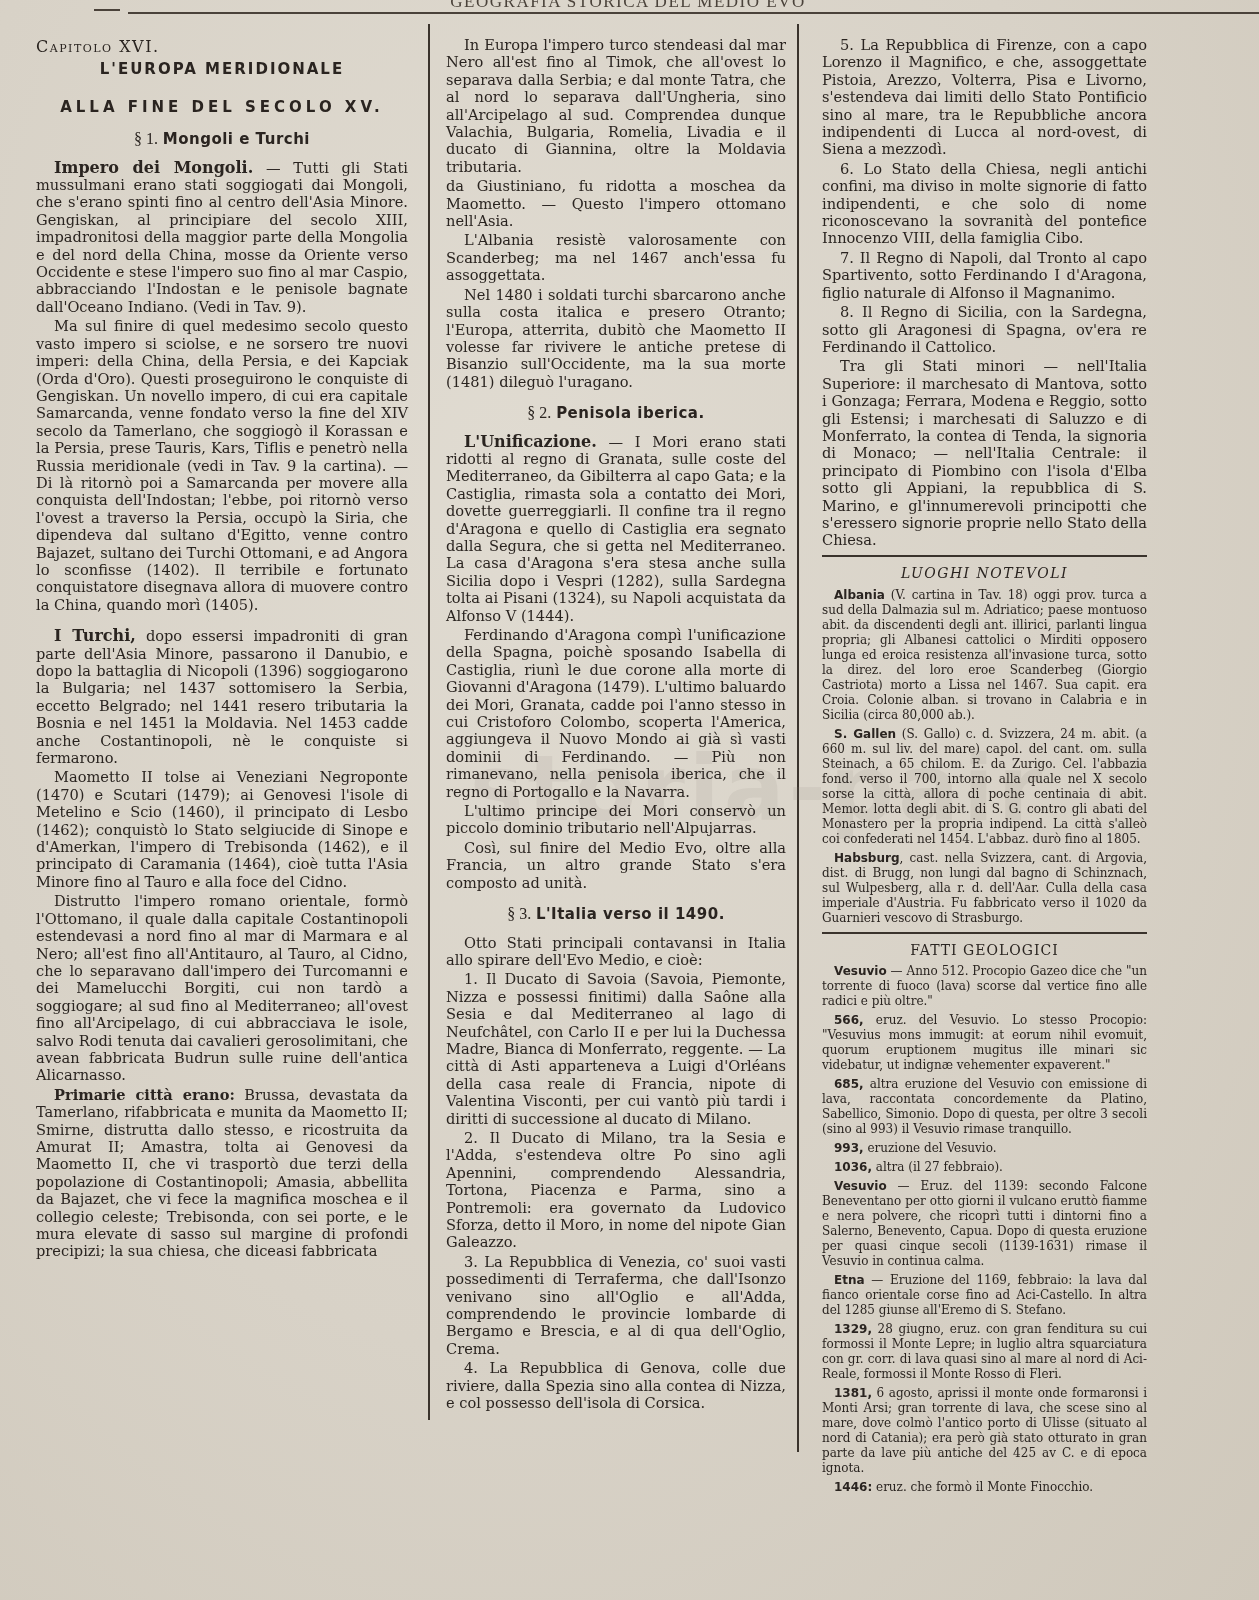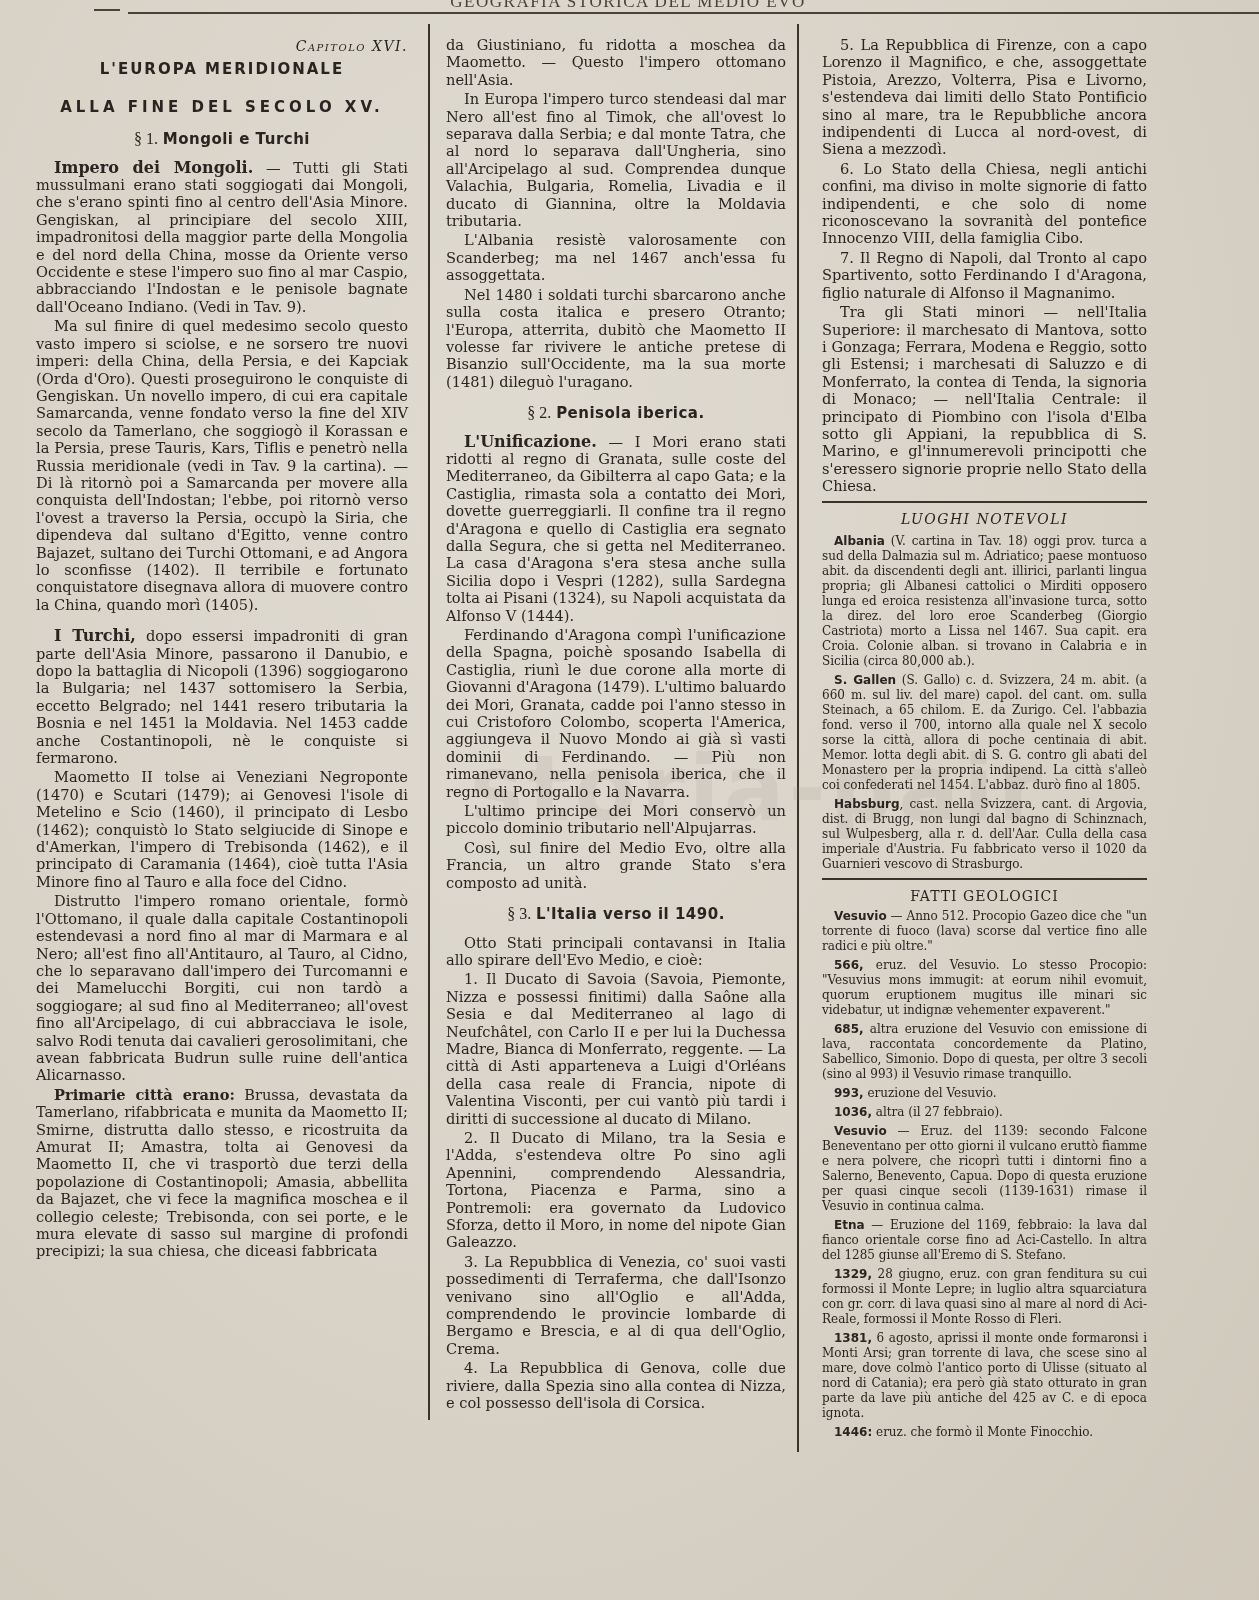--- a/index.html
+++ b/index.html
@@ -23,21 +23,21 @@
   .col-rule { position: absolute; width: 2px; background: #3a332c; }
   .col {
     position: absolute; top: 36px;
     font-size: 14.6px; line-height: 17.4px; text-align: justify; hyphens: manual;
   }
   .col p { margin: 0; text-indent: 18px; }
   .col p + p { margin-top: 2px; }
   .c1 { left: 36px; width: 372px; }
   .c2 { left: 446px; width: 340px; }
   .c3 { left: 822px; width: 325px; }
-  .chapter { text-align: right; font-size: 14px; letter-spacing: 1.5px; margin: 2px 0 6px; font-variant: small-caps; font-style: italic; }
+  .chapter { text-align: left; font-size: 16px; letter-spacing: 1.5px; margin: 2px 0 6px; font-variant: small-caps; }
   .title1, .title2 {
     text-align: center; font-family: "DejaVu Sans", sans-serif; font-weight: bold;
     font-size: 15px; letter-spacing: 2px;
   }
   .title2 { letter-spacing: 4px; margin-top: 20px; text-align: center; }
   .sec-head {
     text-align: center; margin: 14px 0 10px; font-size: 15px;
   }
   .sec-head .num { font-family: "Liberation Serif", serif; font-size: 16px; }
   .sec-head .t { font-family: "DejaVu Sans", sans-serif; font-weight: bold; font-size: 15px; letter-spacing: .5px; }
@@ -78,22 +78,22 @@
   <p><span class="lead">Impero dei Mongoli.</span> <span>— Tutti gli Stati mussulmani erano stati soggiogati dai Mongoli, che s'erano spinti fino al centro dell'Asia Minore. Gengiskan, al principiare del secolo XIII, impadronitosi della maggior parte della Mongolia e del nord della China, mosse da Oriente verso Occidente e stese l'impero suo fino al mar Caspio, abbracciando l'Indostan e le penisole bagnate dall'Oceano Indiano. (Vedi in Tav. 9).</span></p>
   <p>Ma sul finire di quel medesimo secolo questo vasto impero si sciolse, e ne sorsero tre nuovi imperi: della China, della Persia, e dei Kapciak (Orda d'Oro). Questi proseguirono le conquiste di Gengiskan. Un novello impero, di cui era capitale Samarcanda, venne fondato verso la fine del XIV secolo da Tamerlano, che soggiogò il Korassan e la Persia, prese Tauris, Kars, Tiflis e penetrò nella Russia meridionale (vedi in Tav. 9 la cartina). — Di là ritornò poi a Samarcanda per movere alla conquista dell'Indostan; l'ebbe, poi ritornò verso l'ovest a traverso la Persia, occupò la Siria, che dipendeva dal sultano d'Egitto, venne contro Bajazet, sultano dei Turchi Ottomani, e ad Angora lo sconfisse (1402). Il terribile e fortunato conquistatore disegnava allora di muovere contro la China, quando morì (1405).</p>
   <div class="gap"></div>
   <p><span class="lead">I Turchi,</span> <span>dopo essersi impadroniti di gran parte dell'Asia Minore, passarono il Danubio, e dopo la battaglia di Nicopoli (1396) soggiogarono la Bulgaria; nel 1437 sottomisero la Serbia, eccetto Belgrado; nel 1441 resero tributaria la Bosnia e nel 1451 la Moldavia. Nel 1453 cadde anche Costantinopoli, nè le conquiste si fermarono.</span></p>
   <p>Maometto II tolse ai Veneziani Negroponte (1470) e Scutari (1479); ai Genovesi l'isole di Metelino e Scio (1460), il principato di Lesbo (1462); conquistò lo Stato selgiucide di Sinope e d'Amerkan, l'impero di Trebisonda (1462), e il principato di Caramania (1464), cioè tutta l'Asia Minore fino al Tauro e alla foce del Cidno.</p>
   <p>Distrutto l'impero romano orientale, formò l'Ottomano, il quale dalla capitale Costantinopoli estendevasi a nord fino al mar di Marmara e al Nero; all'est fino all'Antitauro, al Tauro, al Cidno, che lo separavano dall'impero dei Turcomanni e dei Mamelucchi Borgiti, cui non tardò a soggiogare; al sud fino al Mediterraneo; all'ovest fino all'Arcipelago, di cui abbracciava le isole, salvo Rodi tenuta dai cavalieri gerosolimitani, che avean fabbricata Budrun sulle ruine dell'antica Alicarnasso.</p>
   <p><b>Primarie città erano:</b> <span>Brussa, devastata da Tamerlano, rifabbricata e munita da Maometto II; Smirne, distrutta dallo stesso, e ricostruita da Amurat II; Amastra, tolta ai Genovesi da Maometto II, che vi trasportò due terzi della popolazione di Costantinopoli; Amasia, abbellita da Bajazet, che vi fece la magnifica moschea e il collegio celeste; Trebisonda, con sei porte, e le mura elevate di sasso sul margine di profondi precipizi; la sua chiesa, che diceasi fabbricata</span></p>
 </div>
 
 <div class="col c2">
+  <p>In Europa l'impero turco stendeasi dal mar Nero all'est fino al Timok, che all'ovest lo separava dalla Serbia; e dal monte Tatra, che al nord lo separava dall'Ungheria, sino all'Arcipelago al sud. Comprendea dunque Valachia, Bulgaria, Romelia, Livadia e il ducato di Giannina, oltre la Moldavia tributaria.</p>
   <p style="text-indent:0">da Giustiniano, fu ridotta a moschea da Maometto. — Questo l'impero ottomano nell'Asia.</p>
-  <p>In Europa l'impero turco stendeasi dal mar Nero all'est fino al Timok, che all'ovest lo separava dalla Serbia; e dal monte Tatra, che al nord lo separava dall'Ungheria, sino all'Arcipelago al sud. Comprendea dunque Valachia, Bulgaria, Romelia, Livadia e il ducato di Giannina, oltre la Moldavia tributaria.</p>
   <p>L'Albania resistè valorosamente con Scanderbeg; ma nel 1467 anch'essa fu assoggettata.</p>
   <p>Nel 1480 i soldati turchi sbarcarono anche sulla costa italica e presero Otranto; l'Europa, atterrita, dubitò che Maometto II volesse far rivivere le antiche pretese di Bisanzio sull'Occidente, ma la sua morte (1481) dileguò l'uragano.</p>
   <div class="sec-head">
     <span class="num">§ 2.</span>
     <span class="t">Penisola iberica.</span>
   </div>
   <p><span class="lead">L'Unificazione.</span> <span>— I Mori erano stati ridotti al regno di Granata, sulle coste del Mediterraneo, da Gibilterra al capo Gata; e la Castiglia, rimasta sola a contatto dei Mori, dovette guerreggiarli. Il confine tra il regno d'Aragona e quello di Castiglia era segnato dalla Segura, che si getta nel Mediterraneo. La casa d'Aragona s'era stesa anche sulla Sicilia dopo i Vespri (1282), sulla Sardegna tolta ai Pisani (1324), su Napoli acquistata da Alfonso V (1444).</span></p>
   <p>Ferdinando d'Aragona compì l'unificazione della Spagna, poichè sposando Isabella di Castiglia, riunì le due corone alla morte di Giovanni d'Aragona (1479). L'ultimo baluardo dei Mori, Granata, cadde poi l'anno stesso in cui Cristoforo Colombo, scoperta l'America, aggiungeva il Nuovo Mondo ai già sì vasti dominii di Ferdinando. — Più non rimanevano, nella penisola iberica, che il regno di Portogallo e la Navarra.</p>
   <p>L'ultimo principe dei Mori conservò un piccolo dominio tributario nell'Alpujarras.</p>
   <p>Così, sul finire del Medio Evo, oltre alla Francia, un altro grande Stato s'era composto ad unità.</p>
@@ -105,20 +105,21 @@
   <p>1. Il Ducato di Savoia (Savoia, Piemonte, Nizza e possessi finitimi) dalla Saône alla Sesia e dal Mediterraneo al lago di Neufchâtel, con Carlo II e per lui la Duchessa Madre, Bianca di Monferrato, reggente. — La città di Asti apparteneva a Luigi d'Orléans della casa reale di Francia, nipote di Valentina Visconti, per cui vantò più tardi i diritti di successione al ducato di Milano.</p>
   <p>2. Il Ducato di Milano, tra la Sesia e l'Adda, s'estendeva oltre Po sino agli Apennini, comprendendo Alessandria, Tortona, Piacenza e Parma, sino a Pontremoli: era governato da Ludovico Sforza, detto il Moro, in nome del nipote Gian Galeazzo.</p>
   <p>3. La Repubblica di Venezia, co' suoi vasti possedimenti di Terraferma, che dall'Isonzo venivano sino all'Oglio e all'Adda, comprendendo le provincie lombarde di Bergamo e Brescia, e al di qua dell'Oglio, Crema.</p>
   <p>4. La Repubblica di Genova, colle due riviere, dalla Spezia sino alla contea di Nizza, e col possesso dell'isola di Corsica.</p>
 </div>
 
 <div class="col c3">
   <p>5. La Repubblica di Firenze, con a capo Lorenzo il Magnifico, e che, assoggettate Pistoia, Arezzo, Volterra, Pisa e Livorno, s'estendeva dai limiti dello Stato Pontificio sino al mare, tra le Repubbliche ancora indipendenti di Lucca al nord-ovest, di Siena a mezzodì.</p>
   <p>6. Lo Stato della Chiesa, negli antichi confini, ma diviso in molte signorie di fatto indipendenti, e che solo di nome riconoscevano la sovranità del pontefice Innocenzo VIII, della famiglia Cibo.</p>
   <p>7. Il Regno di Napoli, dal Tronto al capo Spartivento, sotto Ferdinando I d'Aragona, figlio naturale di Alfonso il Magnanimo.</p>
+  <p>8. Il Regno di Sicilia, con la Sardegna, sotto gli Aragonesi di Spagna, ov'era re Ferdinando il Cattolico.</p>
   <p>Tra gli Stati minori — nell'Italia Superiore: il marchesato di Mantova, sotto i Gonzaga; Ferrara, Modena e Reggio, sotto gli Estensi; i marchesati di Saluzzo e di Monferrato, la contea di Tenda, la signoria di Monaco; — nell'Italia Centrale: il principato di Piombino con l'isola d'Elba sotto gli Appiani, la repubblica di S. Marino, e gl'innumerevoli principotti che s'eressero signorie proprie nello Stato della Chiesa.</p>
   <div class="hr"></div>
   <div class="box-title">LUOGHI NOTEVOLI</div>
   <div class="small">
     <p><span class="kw">Albania</span> <span>(V. cartina in Tav. 18) oggi prov. turca a sud della Dalmazia sul m. Adriatico; paese montuoso abit. da discendenti degli ant. illirici, parlanti lingua propria; gli Albanesi cattolici o Mirditi opposero lunga ed eroica resistenza all'invasione turca, sotto la direz. del loro eroe Scanderbeg (Giorgio Castriota) morto a Lissa nel 1467. Sua capit. era Croia. Colonie alban. si trovano in Calabria e in Sicilia (circa 80,000 ab.).</span></p>
     <p><span class="kw">S. Gallen</span> <span>(S. Gallo) c. d. Svizzera, 24 m. abit. (a 660 m. sul liv. del mare) capol. del cant. om. sulla Steinach, a 65 chilom. E. da Zurigo. Cel. l'abbazia fond. verso il 700, intorno alla quale nel X secolo sorse la città, allora di poche centinaia di abit. Memor. lotta degli abit. di S. G. contro gli abati del Monastero per la propria indipend. La città s'alleò coi confederati nel 1454. L'abbaz. durò fino al 1805.</span></p>
     <p><span class="kw">Habsburg</span><span>, cast. nella Svizzera, cant. di Argovia, dist. di Brugg, non lungi dal bagno di Schinznach, sul Wulpesberg, alla r. d. dell'Aar. Culla della casa imperiale d'Austria. Fu fabbricato verso il 1020 da Guarnieri vescovo di Strasburgo.</span></p>
   </div>
   <div class="hr"></div>
   <div class="box-title2">FATTI GEOLOGICI</div>

